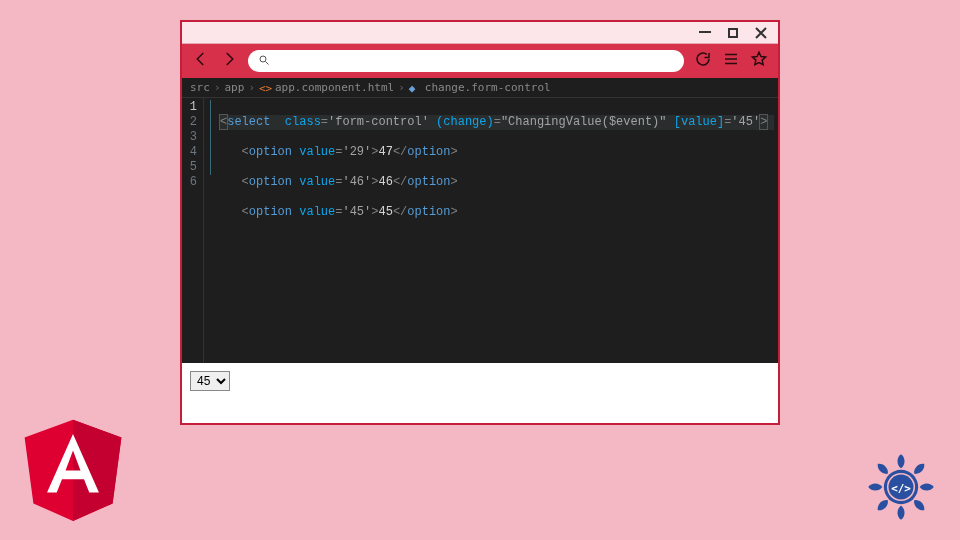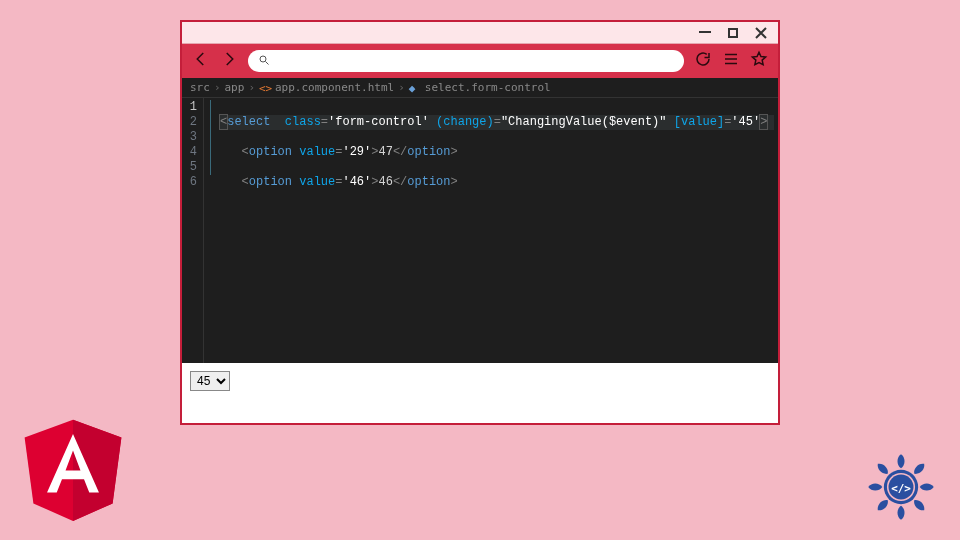--- a/index.html
+++ b/index.html
@@ -106,21 +106,21 @@
     padding: 2px 4px;
     white-space: pre;
     color: #d4d4d4;
     flex: 1;
     position: relative;
   }
   .code .row { height: 15px; }
   .hl-row { background: #2a2d2e; }
   .t-tag { color: #569cd6; }
   .t-attr { color: #0ea5e9; }
-  .t-str { color: #ffffff; }
+  .t-str { color: #a3a3a3; }
   .t-text { color: #d4d4d4; margin-top: 40px; }
   .t-punc { color: #808080; }
   .cursor-box { outline: 1px solid #555; }
 
   .page-area {
     background: #fff;
     padding: 8px;
     height: 60px;
   }
   .page-area select {
@@ -218,21 +218,21 @@
 
   <div class="breadcrumb">
     <span>src</span>
     <span class="sep">›</span>
     <span>app</span>
     <span class="sep">›</span>
     <span class="bc-icon bc-html">&lt;&gt;</span>
     <span>app.component.html</span>
     <span class="sep">›</span>
     <span class="bc-icon bc-el">◆</span>
-    <span>select.form-control</span>
+    <span>change.form-control</span>
   </div>
 
   <div class="editor">
     <div class="gutter">
       <div class="ln">1</div>
       <div class="ln">2</div>
       <div class="ln">3</div>
       <div class="ln">4</div>
       <div class="ln">5</div>
       <div class="ln">6</div>
@@ -241,20 +241,21 @@
       <div class="g"></div>
         <div class="g"></div>
         <div class="g"></div>
         <div class="g"></div>
         <div class="g"></div>
     </div>
     <div class="code">
 <div class="row hl-row"><span class="t-punc cursor-box">&lt;</span><span class="t-tag">select</span>  <span class="t-attr">class</span><span class="t-punc">=</span><span class="t-str">'form-control'</span> <span class="t-attr">(change)</span><span class="t-punc">=</span><span class="t-str">"ChangingValue($event)"</span> <span class="t-attr">[value]</span><span class="t-punc">=</span><span class="t-str">'45'</span><span class="t-punc cursor-box">&gt;</span></div>
 <div class="row">   <span class="t-punc">&lt;</span><span class="t-tag">option</span> <span class="t-attr">value</span><span class="t-punc">=</span><span class="t-str">'29'</span><span class="t-punc">&gt;</span><span class="t-text">47</span><span class="t-punc">&lt;/</span><span class="t-tag">option</span><span class="t-punc">&gt;</span></div>
 <div class="row">   <span class="t-punc">&lt;</span><span class="t-tag">option</span> <span class="t-attr">value</span><span class="t-punc">=</span><span class="t-str">'46'</span><span class="t-punc">&gt;</span><span class="t-text">46</span><span class="t-punc">&lt;/</span><span class="t-tag">option</span><span class="t-punc">&gt;</span></div>
+<div class="row">   <span class="t-punc">&lt;</span><span class="t-tag">option</span> <span class="t-attr">value</span><span class="t-punc">=</span><span class="t-str">'45'</span><span class="t-punc">&gt;</span><span class="t-text">45</span><span class="t-punc">&lt;/</span><span class="t-tag">option</span><span class="t-punc">&gt;</span></div>
 <div class="row"></div>
     </div>
   </div>
 
   <div class="page-area">
     <select>
       <option>47</option>
       <option>46</option>
       <option selected="">45</option>
     </select>

